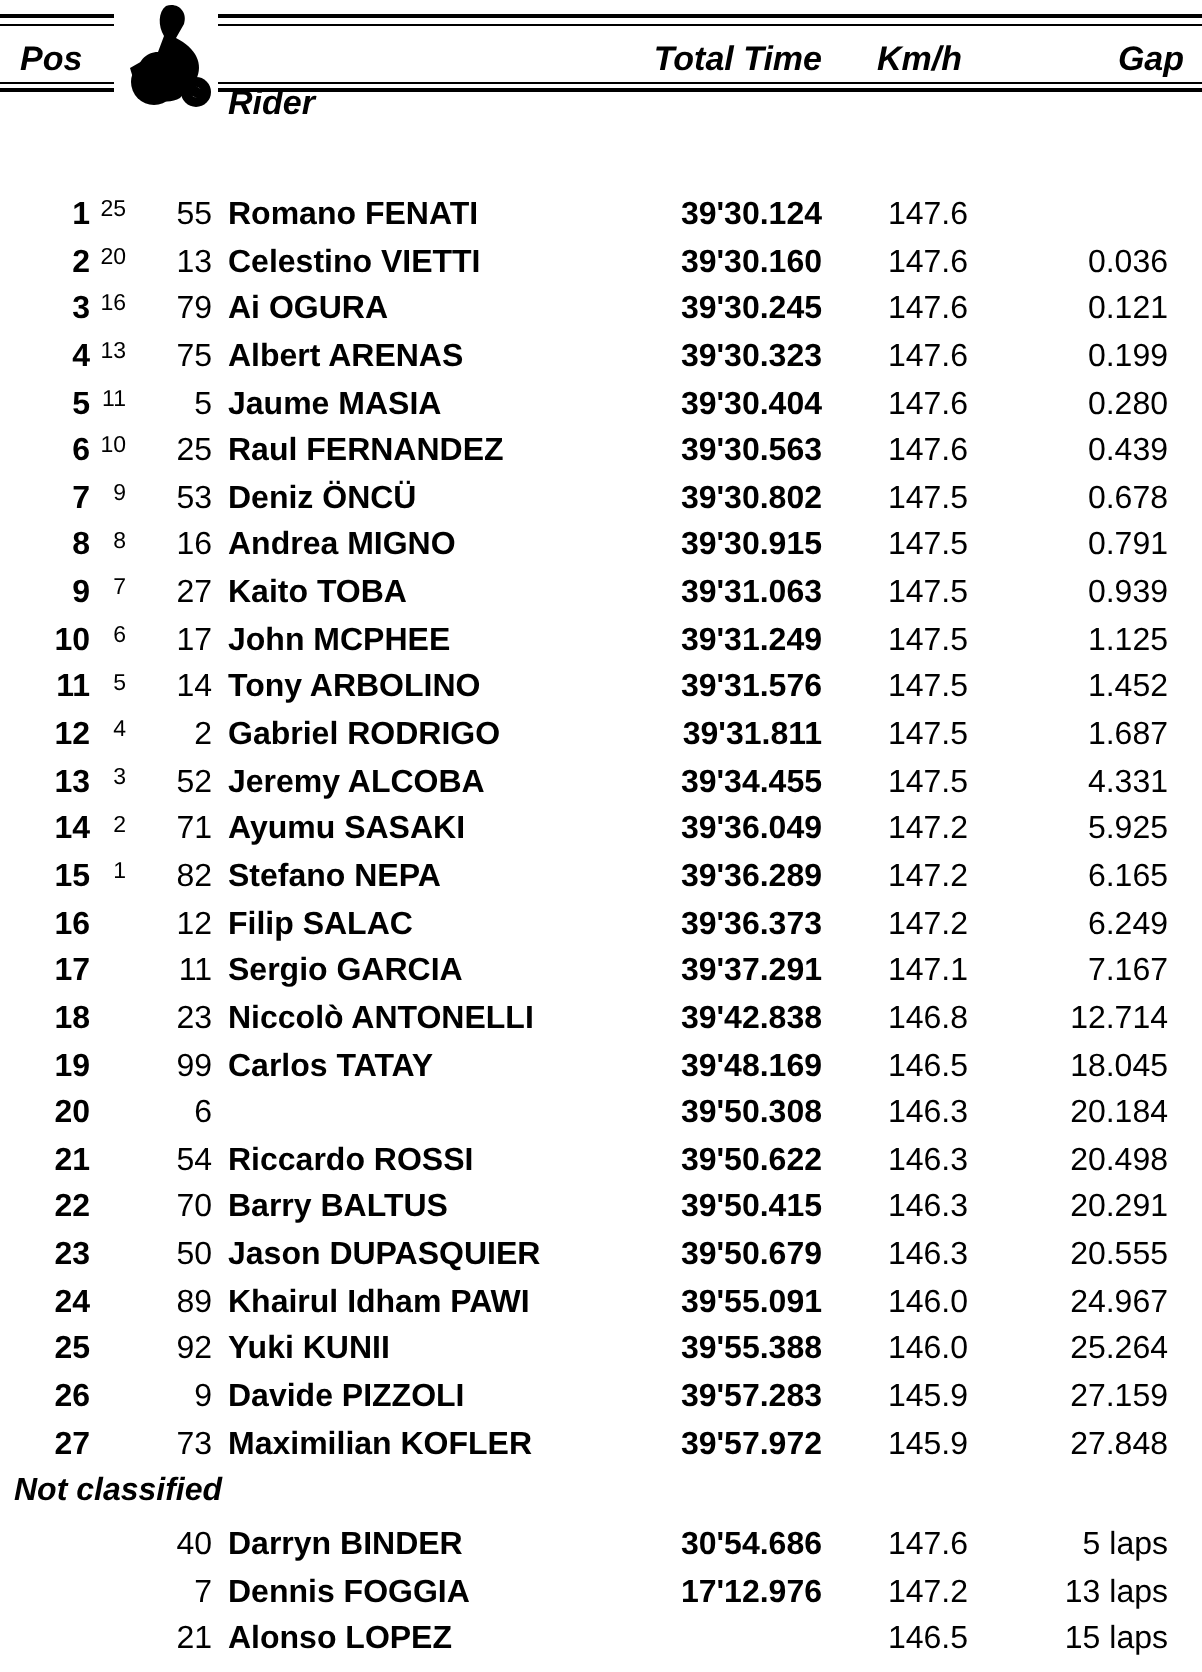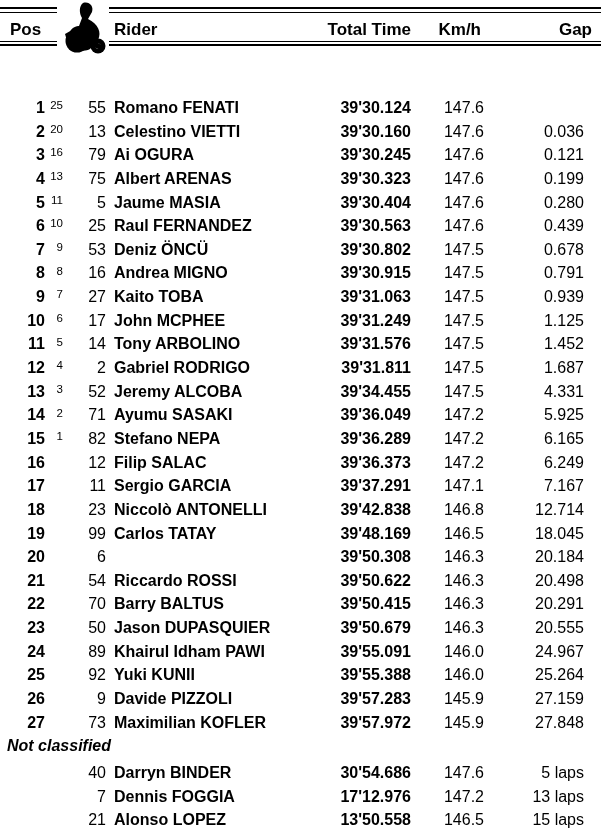--- a/index.html
+++ b/index.html
@@ -9,24 +9,24 @@
   }
   .rule{position:absolute;left:0;width:601px;background:#000;}
   #rule-top-thick{top:7px;height:2px;}
   #rule-top-thin{top:12px;height:1px;}
   #rule-bot-thin{top:41px;height:1px;}
   #rule-bot-thick{top:44px;height:2px;}
 
   .head{position:absolute;top:0;left:0;width:601px;height:54px;}
   .h{
     position:absolute;top:20px;height:20px;line-height:20px;
-    font-size:17px;font-weight:700;white-space:pre;
+    font-size:17px;font-weight:700;font-style:italic;white-space:pre;
   }
   .h-pos{left:10px;}
-  .h-rider{left:114px;}
+  .h-rider{left:114px;margin-top:22px;}
   .h-time{left:0;width:411px;text-align:right;}
   .h-kmh{left:0;width:481px;text-align:right;}
   .h-gap{left:0;width:592px;text-align:right;}
 
   .bike{position:absolute;left:57px;top:0px;width:52px;height:55px;z-index:2;}
 
   #results{position:absolute;top:96px;left:0;width:601px;}
   #nc-rows{position:absolute;top:761px;left:0;width:534px;}
   .row{position:relative;height:23.65px;}
   .c{position:absolute;top:0;line-height:23.65px;font-size:16px;white-space:pre;}
@@ -363,17 +363,16 @@
     <span class="c f-total_time">17'12.976</span>
     <span class="c f-kmh">147.2</span>
     <span class="c f-gap">13 laps</span>
   </div>
 
   <div class="row">
     <span class="c f-pos"></span>
     <span class="c f-points"></span>
     <span class="c f-number">21</span>
     <span class="c f-rider">Alonso LOPEZ</span>
-    <span class="c f-total_time">13'50.558</span>
     <span class="c f-kmh">146.5</span>
     <span class="c f-gap">15 laps</span>
   </div>
 </div>
 
 </body></html>

